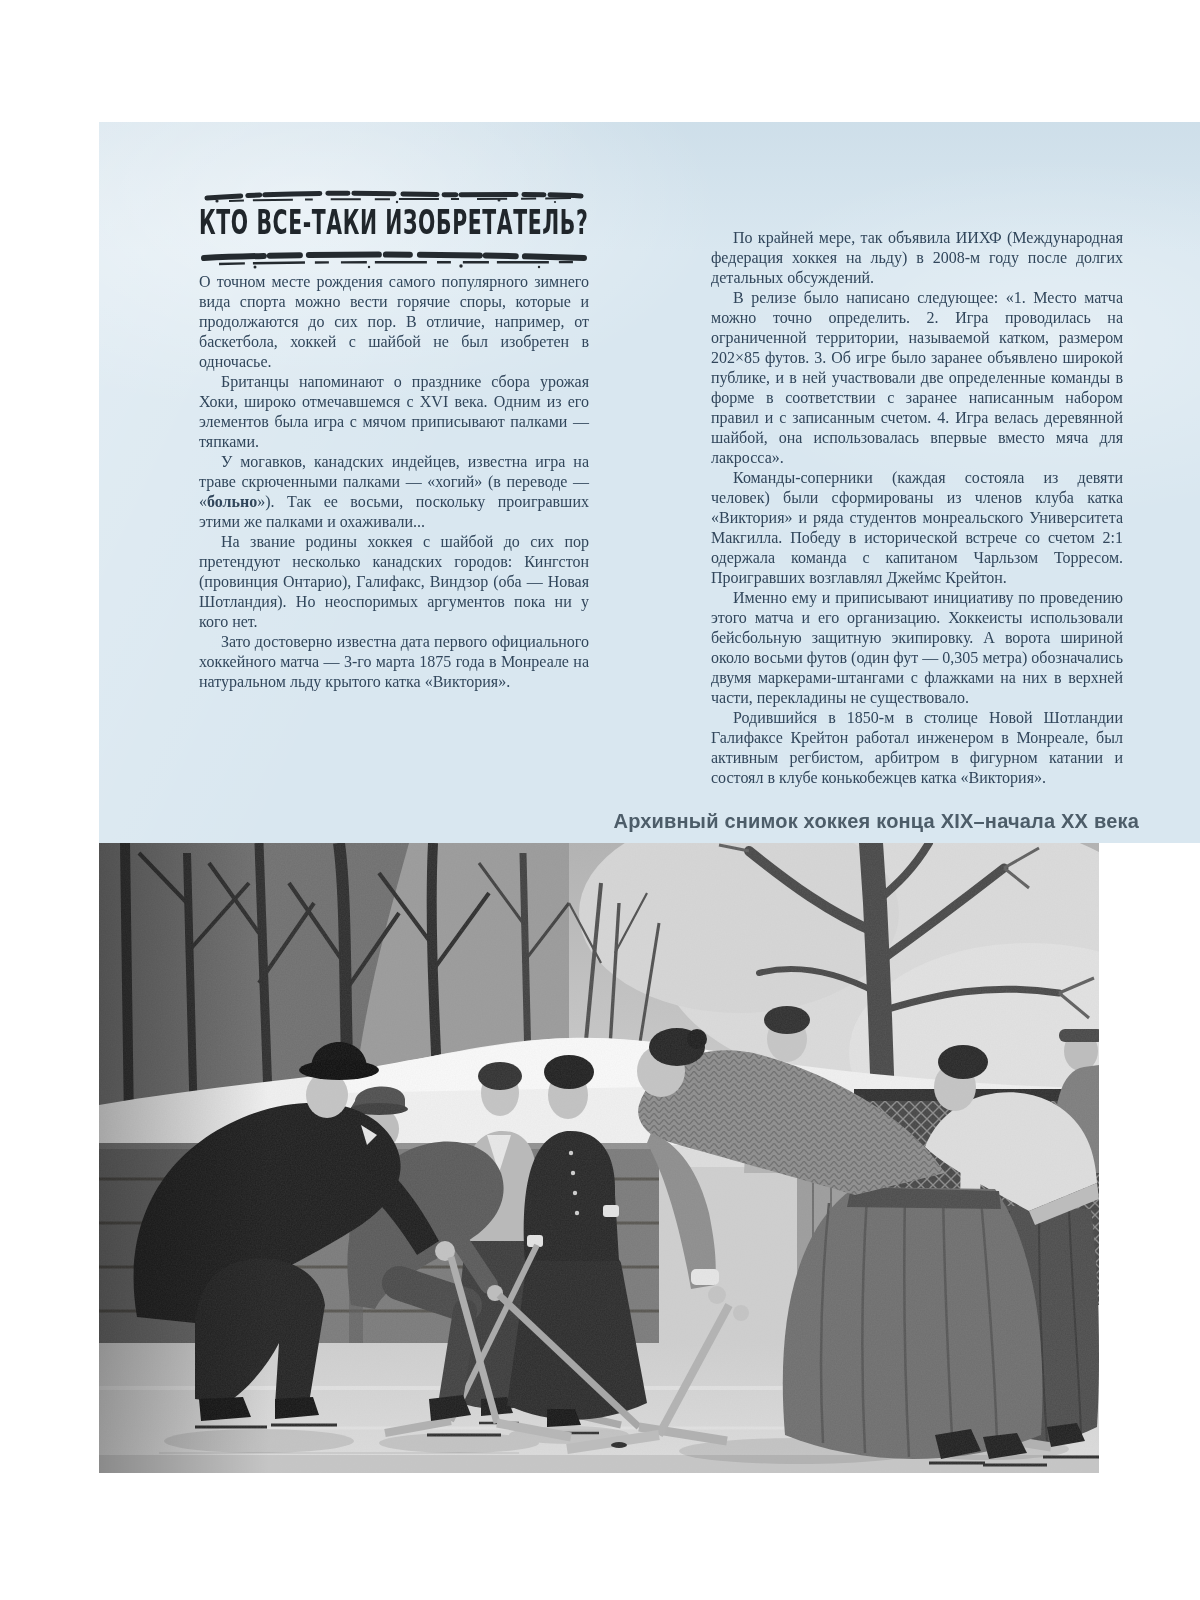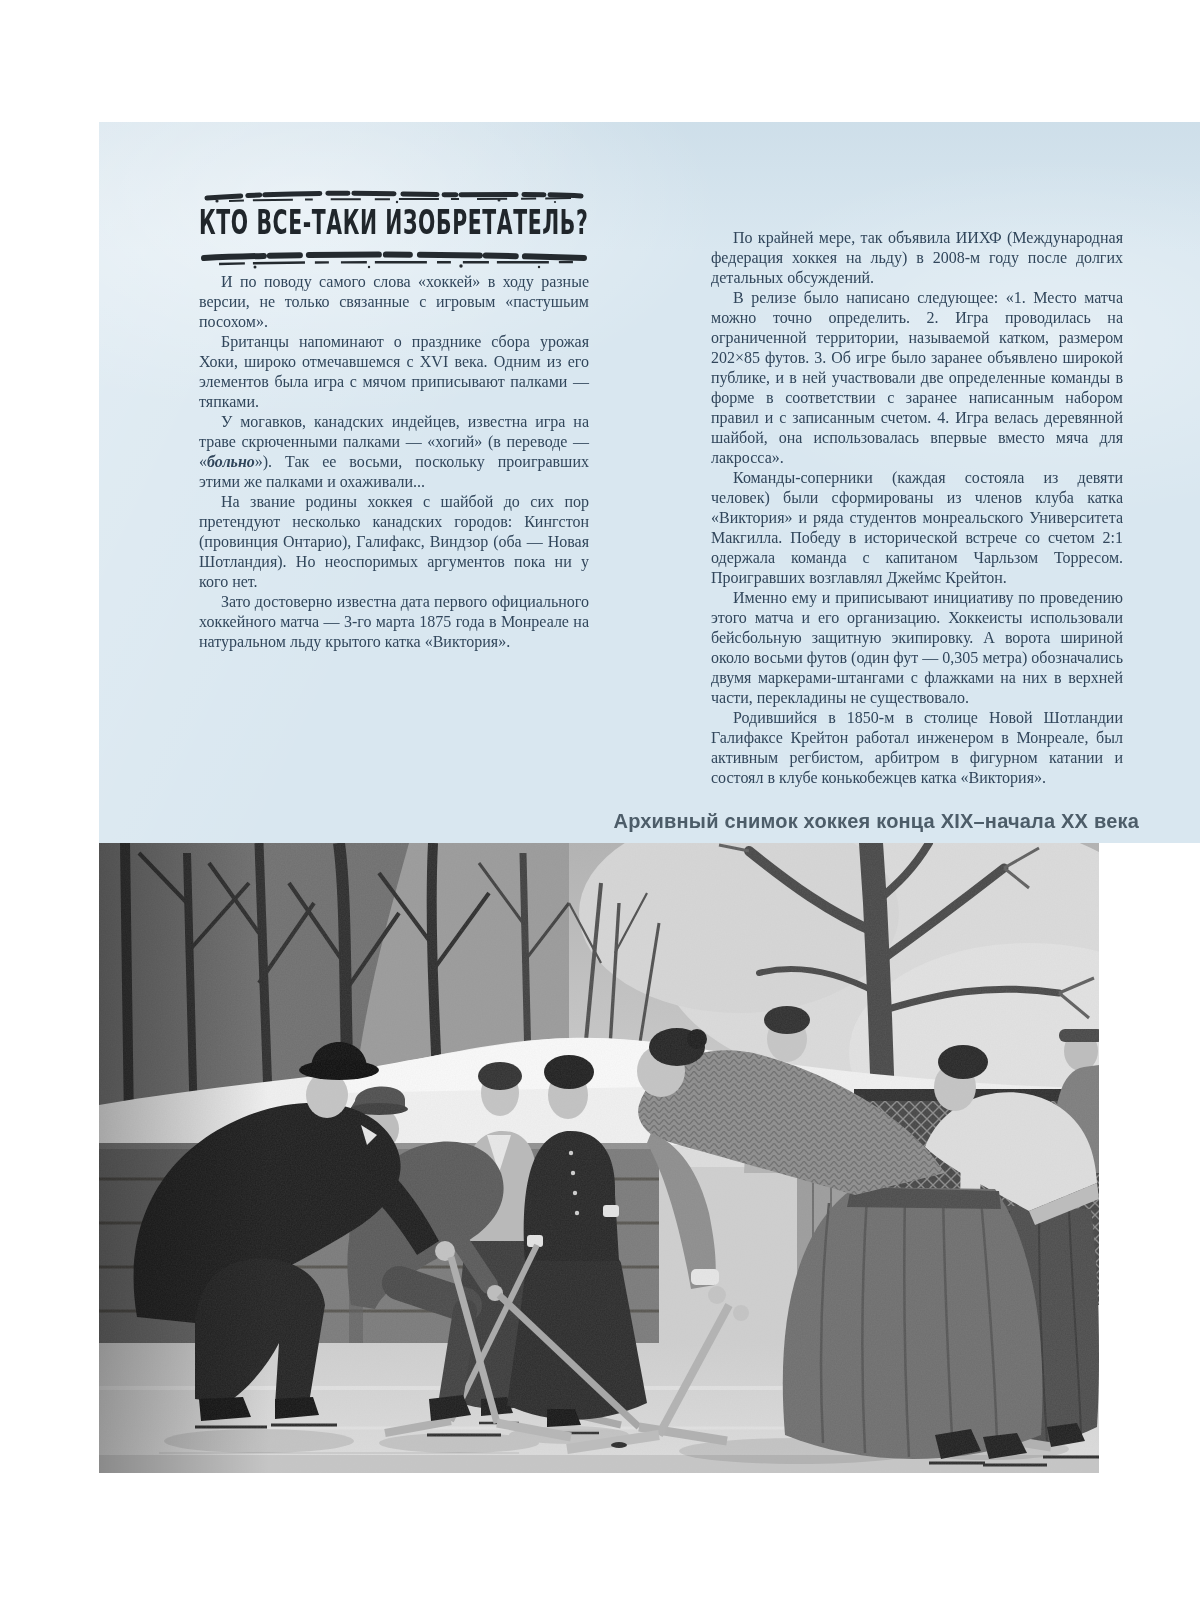--- a/index.html
+++ b/index.html
@@ -17,21 +17,21 @@
   .col-right{position:absolute;left:612px;top:106px;width:412px;}
   .title-wrap{position:relative;height:84px;}
   .grunge{display:block;position:absolute;left:0;}
   .g-top{top:0;}
   .g-bottom{top:62px;}
   h1.title{position:absolute;top:14px;left:0;margin:0;white-space:nowrap;
     font-family:"DejaVu Sans", sans-serif;font-weight:800;font-size:34px;letter-spacing:1px;
     color:#20262b;transform:scaleX(.60);transform-origin:0 50%;}
   .para{margin:0;text-align:justify;font-size:16px;line-height:20px;color:#31465b;}
   .para.indent{text-indent:22px;}
-  .em-run{font-style:italic;font-weight:700;}
+  .em-run{font-weight:700;}
   .caption{position:absolute;top:688px;right:84px;font-family:"Liberation Sans", sans-serif;
     font-weight:700;font-size:20px;color:#4d5d69;letter-spacing:.2px;}
   
   .photo{position:absolute;left:0;top:721px;width:1000px;height:630px;background:#c9c9c9;overflow:hidden;}
   .photo svg{display:block;width:1000px;height:630px;}
 </style>
 </head>
 <body>
 
 <div class="page">
@@ -51,21 +51,21 @@
         <svg class="grunge g-bottom" width="390" height="20" viewBox="0 0 390 20">
           <path d="M5,8 C90,4 230,3 385,8" stroke="#242a2f" stroke-width="6" fill="none" stroke-linecap="round" stroke-dasharray="60 6 30 9 70 7 24 10"></path>
           <path d="M20,14 C130,11 250,13 380,12" stroke="#242a2f" stroke-width="2.4" fill="none" stroke-dasharray="26 8 52 10 14 12"></path>
           <circle cx="56" cy="17" r="1.5" fill="#242a2f"></circle>
             <circle cx="170" cy="17" r="1.2" fill="#242a2f"></circle>
           <circle cx="262" cy="16" r="1.7" fill="#242a2f"></circle>
             <circle cx="340" cy="17" r="1.2" fill="#242a2f"></circle>
         </svg>
       </div>
       <div>
-          <p class="para indent"><span>И по поводу самого слова «хоккей» в ходу разные версии, не только связанные с игровым «пастушьим посохом».</span></p>
+          <p class="para"><span>О точном месте рождения самого популярного зимнего вида спорта можно вести горячие споры, которые и продолжаются до сих пор. В отличие, например, от баскетбола, хоккей с шайбой не был изобретен в одночасье.</span></p>
           <p class="para indent"><span>Британцы напоминают о празднике сбора урожая Хоки, широко отмечавшемся с XVI века. Одним из его элементов была игра с мячом приписывают палками — тяпками.</span></p>
           <p class="para indent"><span>У могавков, канадских индейцев, известна игра на траве скрюченными палками — «хогий» (в переводе — «</span><span class="em-run">больно</span><span>»). Так ее восьми, поскольку проигравших этими же палками и охаживали...</span></p>
           <p class="para indent"><span>На звание родины хоккея с шайбой до сих пор претендуют несколько канадских городов: Кингстон (провинция Онтарио), Галифакс, Виндзор (оба — Новая Шотландия). Но неоспоримых аргументов пока ни у кого нет.</span></p>
           <p class="para indent"><span>Зато достоверно известна дата первого официального хоккейного матча — 3-го марта 1875 года в Монреале на натуральном льду крытого катка «Виктория».</span></p>
         </div>
     </div>
 
     <div class="col-right">
         <p class="para indent"><span>По крайней мере, так объявила ИИХФ (Международная федерация хоккея на льду) в 2008-м году после долгих детальных обсуждений.</span></p>
         <p class="para indent"><span>В релизе было написано следующее: «1. Место матча можно точно определить. 2. Игра проводилась на ограниченной территории, называемой катком, размером 202×85 футов. 3. Об игре было заранее объявлено широкой публике, и в ней участвовали две определенные команды в форме в соответствии с заранее написанным набором правил и с записанным счетом. 4. Игра велась деревянной шайбой, она использовалась впервые вместо мяча для лакросса».</span></p>

